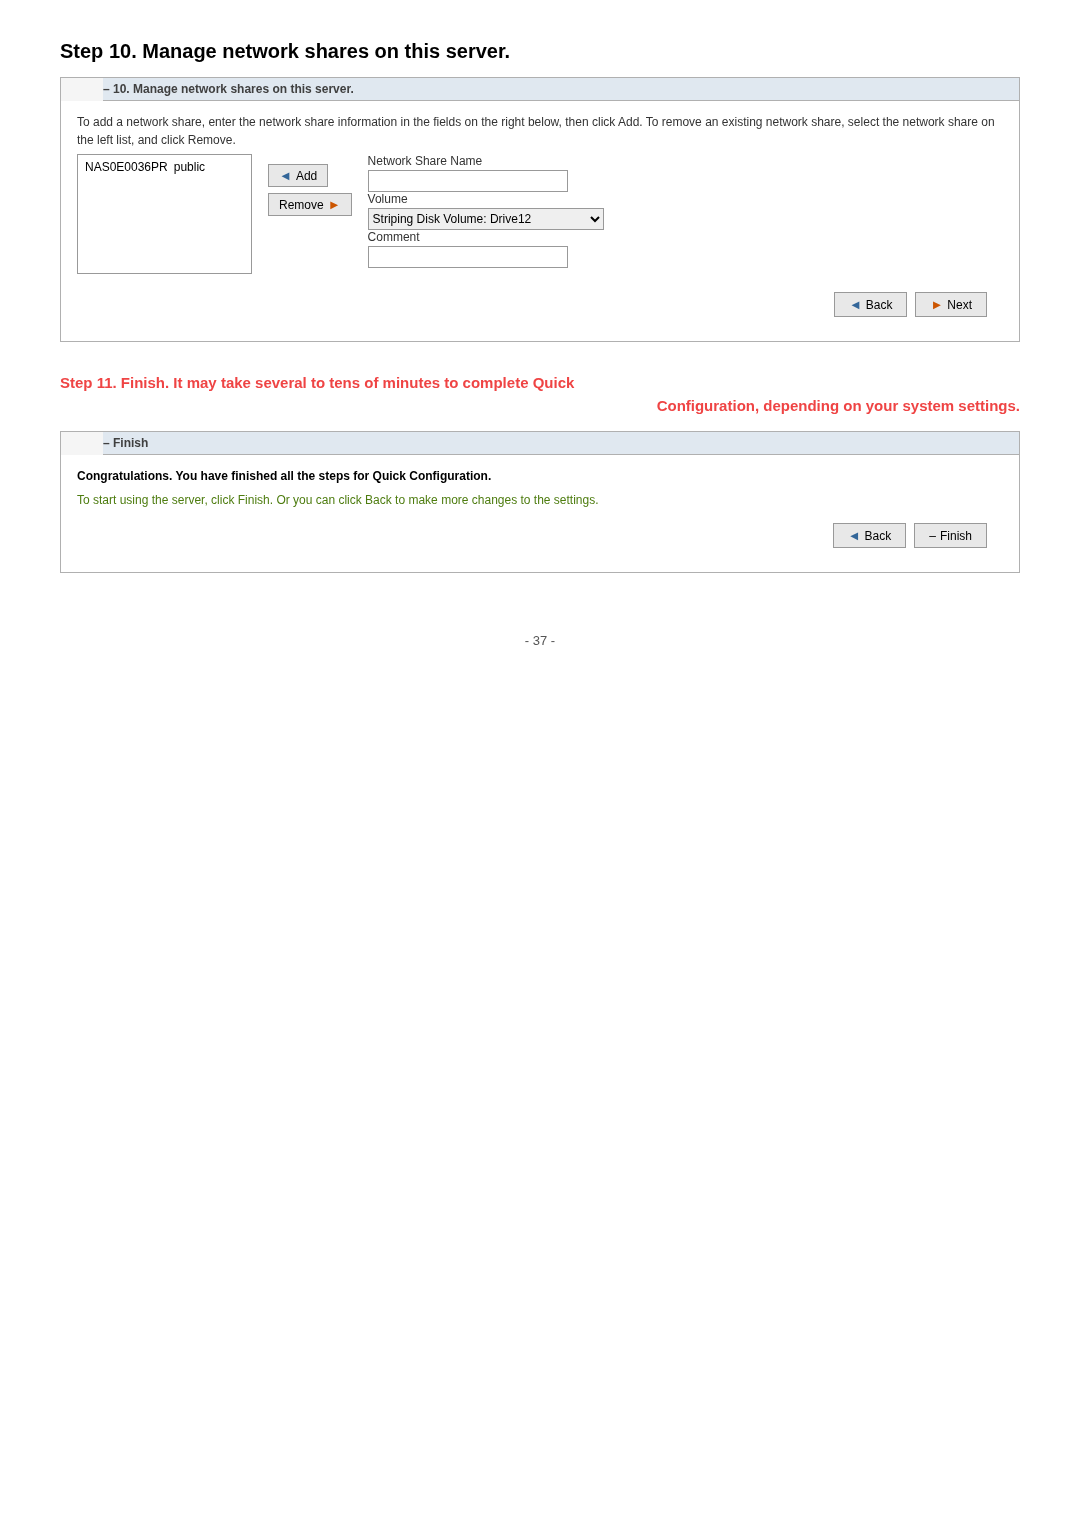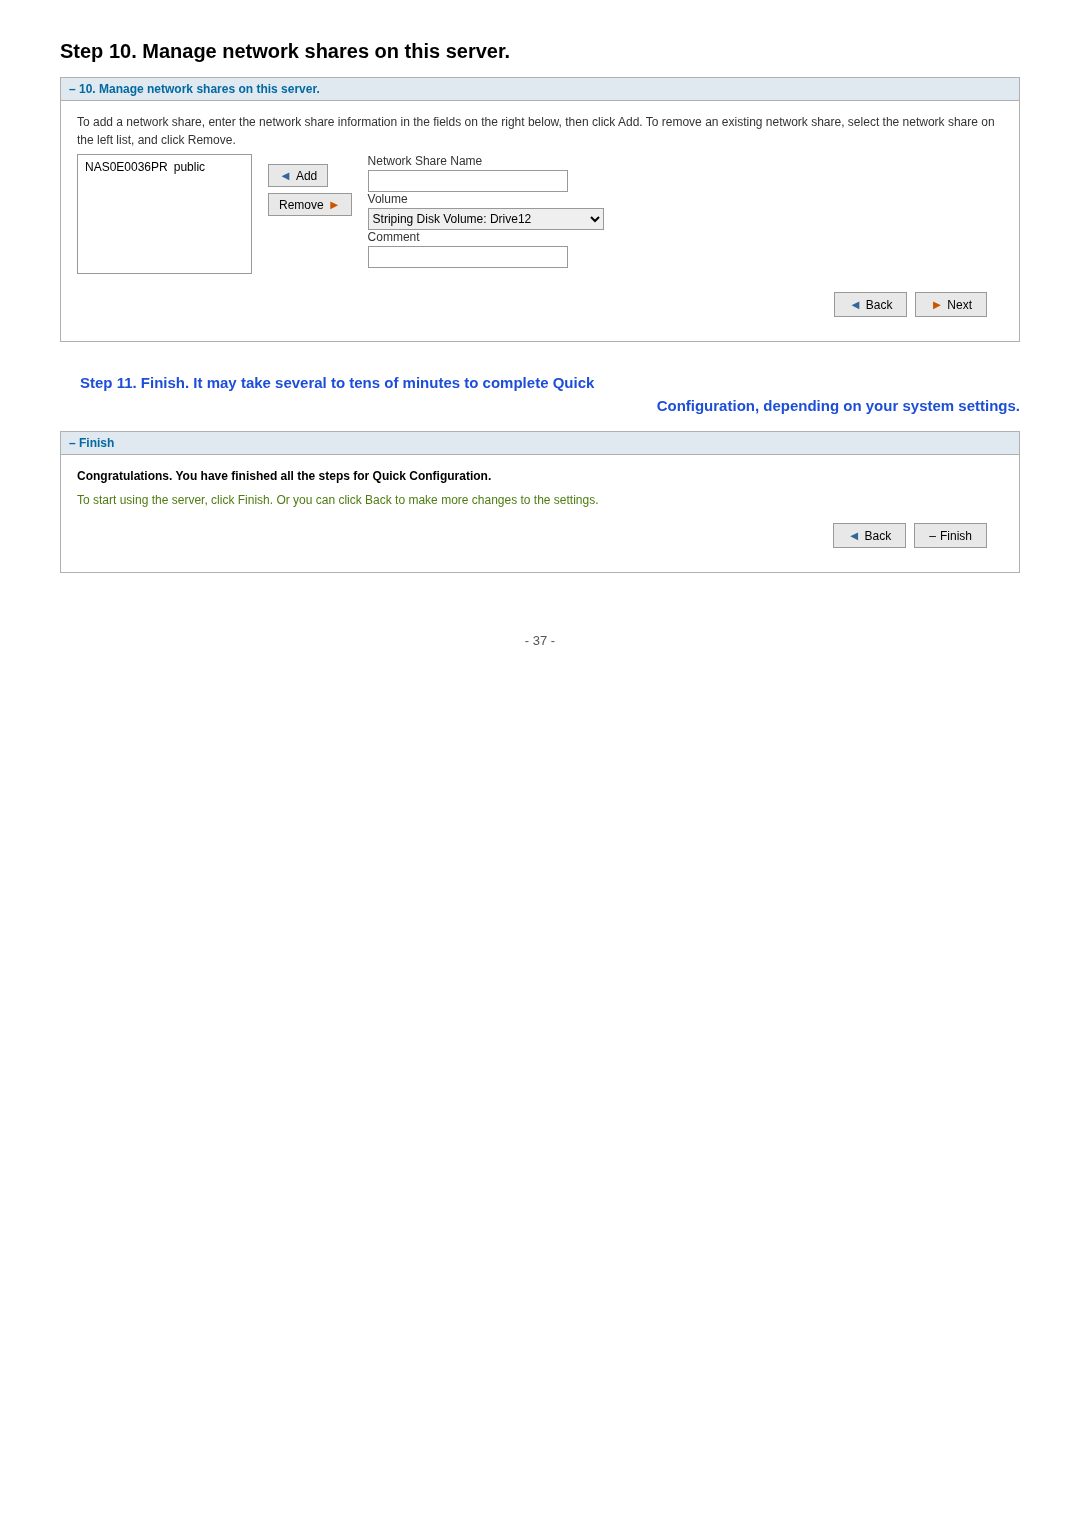--- a/index.html
+++ b/index.html
@@ -21,25 +21,26 @@
     }
 
     .section-panel {
       border: 1px solid #b0b0b0;
       margin-bottom: 30px;
       background: #f5f5f5;
     }
 
     .section-header {
       background: #e0e8f0;
-      color: #0369a1;
-      font-size: 12px;
-      font-weight: bold;
-      padding: 4px 8px;
+      color: #404040;
+      font-size: 12px;
+      font-weight: bold;
+      padding: 4px 0;
       border-bottom: 1px solid #b0b0b0;
+      margin-left: 42px;
     }
 
     .section-body {
       padding: 12px 16px;
       background: #fff;
     }
 
     .description-text {
       font-size: 12px;
       color: #333;
@@ -167,23 +168,22 @@
       text-align: center;
       margin-top: 60px;
       font-size: 13px;
       color: #555;
     }
 
     .step11-heading {
       font-size: 15px;
       font-weight: bold;
       margin-bottom: 14px;
-      color: #1d4ed8;
+      color: #ef4444;
       line-height: 1.5;
-      margin-left: 20px;
     }
 
     .indent-center {
       display: block;
       text-align: right;
       font-size: 15px;
       font-weight: bold;
     }
   </style>
 </head>

